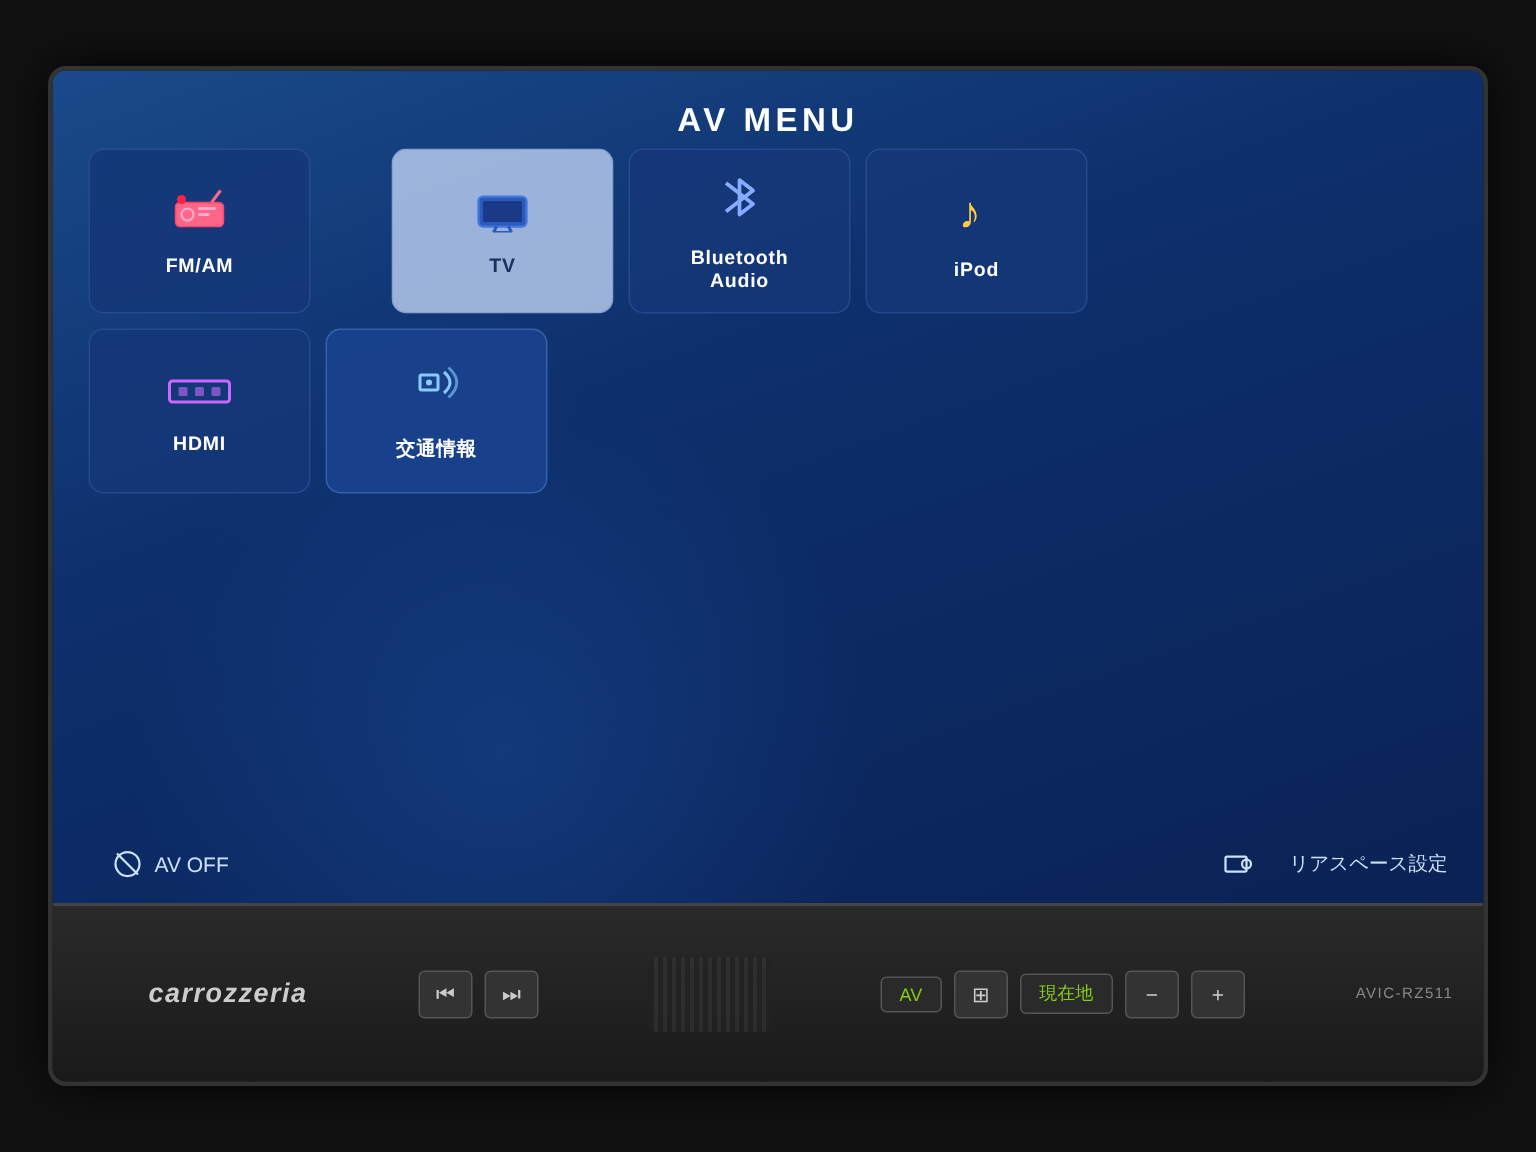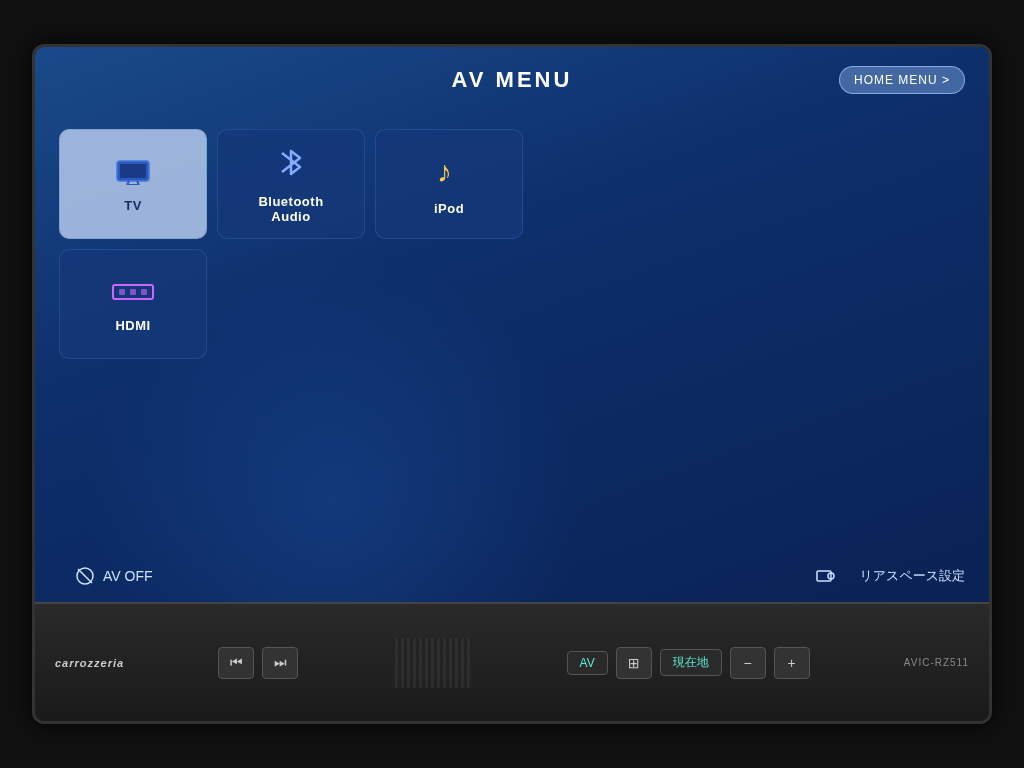--- a/index.html
+++ b/index.html
@@ -46,21 +46,21 @@
       bottom: -150px;
       left: 50px;
       pointer-events: none;
     }
 
     .screen-header {
       display: flex;
       justify-content: center;
       align-items: center;
       position: relative;
-      margin-bottom: 36px;
+      margin-bottom: 6px;
     }
 
     .av-menu-title {
       color: #fff;
       font-size: 22px;
       font-weight: bold;
       letter-spacing: 3px;
       text-align: center;
     }
 
@@ -99,20 +99,21 @@
       flex-direction: column;
       align-items: center;
       justify-content: center;
       cursor: pointer;
       gap: 8px;
       border: 1px solid rgba(80,120,200,0.3);
     }
 
     .menu-tile.tv-tile {
       background: rgba(180, 200, 235, 0.85);
+      margin-left: 44px;
     }
 
     .menu-tile.traffic-tile {
       background: rgba(25, 65, 140, 0.95);
       border: 1px solid rgba(100,150,220,0.4);
     }
 
     .tile-icon {
       font-size: 34px;
       line-height: 1;
@@ -164,24 +165,25 @@
       background: linear-gradient(180deg, #2a2a2a 0%, #1a1a1a 100%);
       display: flex;
       align-items: center;
       justify-content: space-between;
       padding: 0 20px;
       border-top: 2px solid #444;
     }
 
     .brand-label {
       color: #ccc;
-      font-size: 11px;
+      font-size: 18px;
       font-style: italic;
       font-weight: bold;
       letter-spacing: 1px;
+      margin-left: 44px;
     }
 
     .ctrl-buttons {
       display: flex;
       align-items: center;
       gap: 8px;
     }
 
     .ctrl-btn {
       background: #333;
@@ -194,21 +196,21 @@
       align-items: center;
       justify-content: center;
       font-size: 14px;
       cursor: pointer;
     }
 
     .ctrl-btn-label {
       background: #2a2a2a;
       border: 1px solid #555;
       border-radius: 4px;
-      color: #5eead4;
+      color: #84cc16;
       padding: 4px 12px;
       font-size: 12px;
       cursor: pointer;
     }
 
     .speaker-grill {
       width: 80px;
       height: 50px;
       background: repeating-linear-gradient(
         90deg,
@@ -227,27 +229,44 @@
   </style>
 </head>
 <body>
 
 <div class="device-outer">
 
   <div class="screen">
 
     <div class="screen-header">
       <span class="av-menu-title">AV MENU</span>
-      <button class="home-menu-btn">HOME MENU  &gt;</button>
     </div>
 
     <div class="grid-container">
 
       <div class="grid-row">
 
+        <div class="menu-tile">
+          <div class="tile-icon">
+            <svg width="40" height="30" viewBox="0 0 40 30">
+
+              <rect x="4" y="10" width="32" height="16" rx="3" fill="#ff6688" stroke="#ff4466" stroke-width="1"></rect>
+
+              <line x1="28" y1="10" x2="34" y2="2" stroke="#ff6688" stroke-width="2"></line>
+
+              <circle cx="12" cy="18" r="4" fill="none" stroke="#ffaacc" stroke-width="1.5"></circle>
+
+              <rect x="19" y="13" width="12" height="2" rx="1" fill="#ffaacc"></rect>
+              <rect x="19" y="17" width="8" height="2" rx="1" fill="#ffaacc"></rect>
+
+              <circle cx="8" cy="8" r="3" fill="#ff2244"></circle>
+            </svg>
+          </div>
+          <span class="tile-label">FM/AM</span>
+        </div>
 
         <div class="menu-tile tv-tile">
           <div class="tile-icon">
             <svg width="40" height="30" viewBox="0 0 40 30">
               <rect x="4" y="6" width="32" height="20" rx="3" fill="#2a5abb" stroke="#4477dd" stroke-width="1.5"></rect>
               <rect x="7" y="9" width="26" height="14" rx="1" fill="#1a3a88"></rect>
               <line x1="16" y1="26" x2="14" y2="30" stroke="#2a5abb" stroke-width="2"></line>
               <line x1="24" y1="26" x2="26" y2="30" stroke="#2a5abb" stroke-width="2"></line>
               <line x1="14" y1="30" x2="26" y2="30" stroke="#2a5abb" stroke-width="2"></line>
             </svg>
@@ -286,20 +305,33 @@
               <rect x="2" y="6" width="40" height="14" rx="2" fill="none" stroke="#cc66ff" stroke-width="2"></rect>
               <rect x="8" y="10" width="6" height="6" rx="1" fill="#cc66ff" opacity="0.6"></rect>
               <rect x="19" y="10" width="6" height="6" rx="1" fill="#cc66ff" opacity="0.6"></rect>
               <rect x="30" y="10" width="6" height="6" rx="1" fill="#cc66ff" opacity="0.6"></rect>
             </svg>
           </div>
           <span class="tile-label">HDMI</span>
         </div>
 
 
+        <div class="menu-tile traffic-tile">
+          <div class="tile-icon">
+            <svg width="50" height="36" viewBox="0 0 50 36">
+
+              <rect x="14" y="10" width="12" height="10" rx="1" fill="none" stroke="#88ccff" stroke-width="2"></rect>
+              <circle cx="20" cy="15" r="2" fill="#88ccff"></circle>
+
+              <path d="M30,8 Q38,15 30,22" fill="none" stroke="#88ccff" stroke-width="2"></path>
+              <path d="M33,5 Q44,15 33,25" fill="none" stroke="#88ccff" stroke-width="2" opacity="0.6"></path>
+            </svg>
+          </div>
+          <span class="tile-label">交通情報</span>
+        </div>
 
       </div>
     </div>
 
     <div class="screen-footer">
       <div class="av-off">
         <svg width="20" height="20" viewBox="0 0 20 20">
           <circle cx="10" cy="10" r="8" fill="none" stroke="#cce0ff" stroke-width="1.5"></circle>
           <line x1="3" y1="3" x2="17" y2="17" stroke="#cce0ff" stroke-width="1.5"></line>
         </svg>

